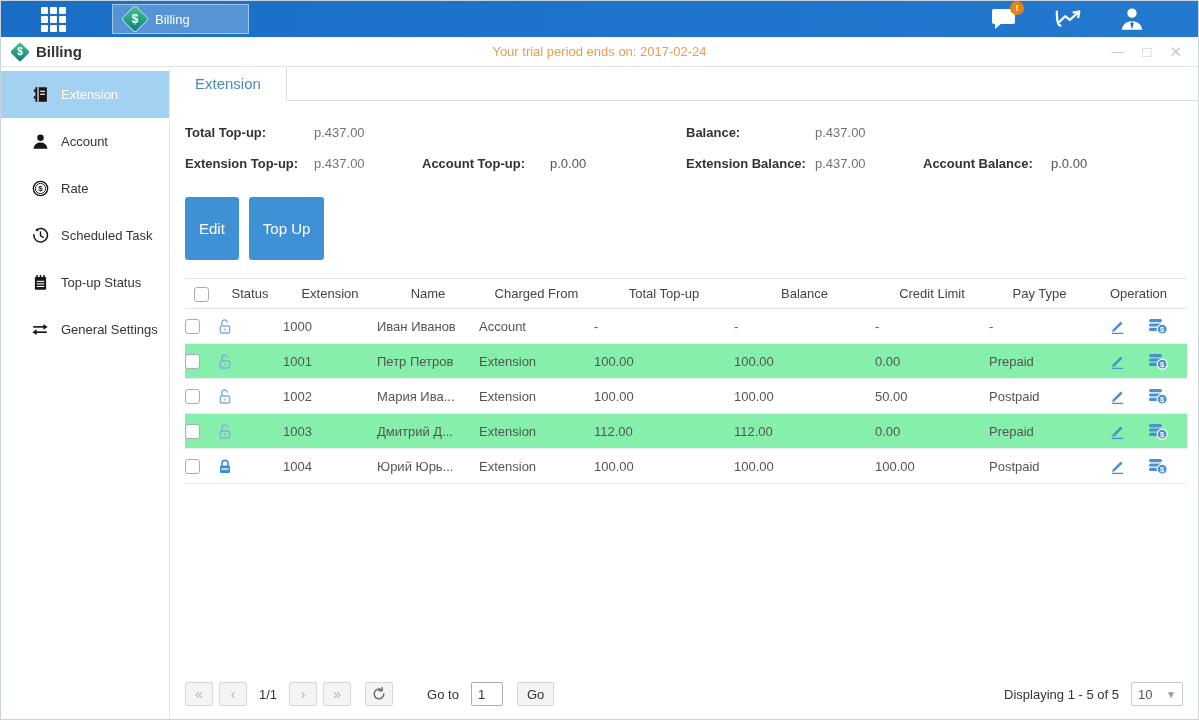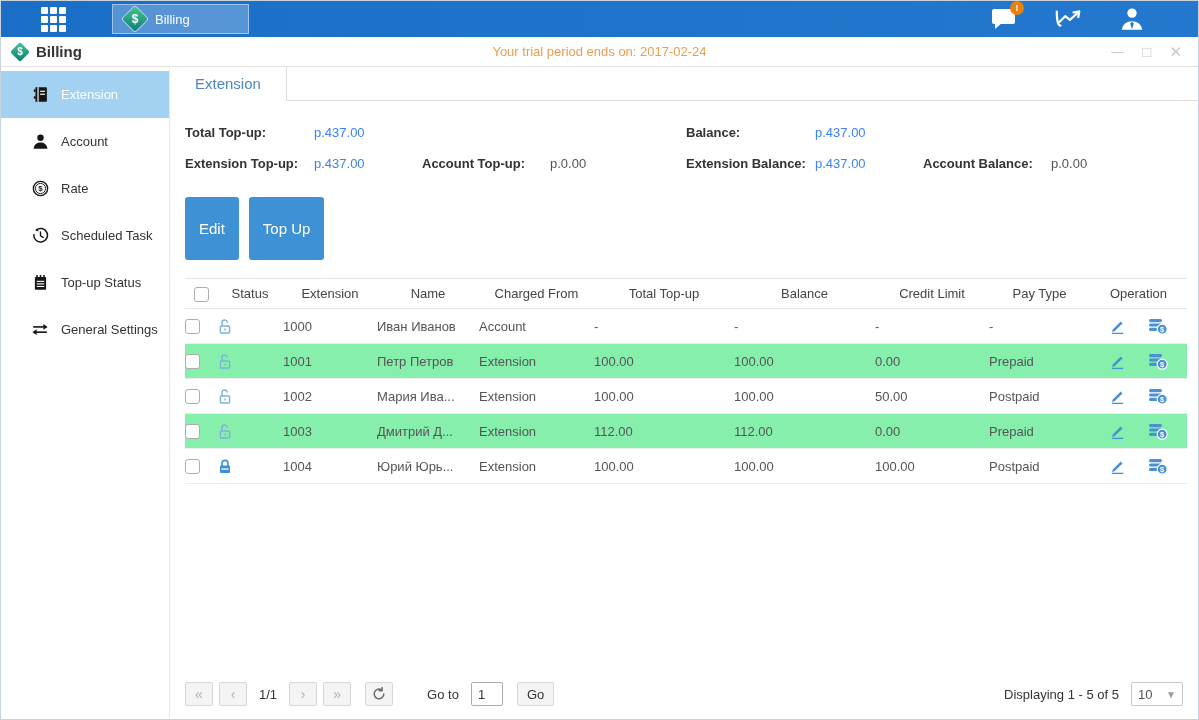--- a/index.html
+++ b/index.html
@@ -49,21 +49,21 @@
   .tab { padding:0 25px; display:flex; align-items:center; background:#fff; color:#4c87c5; font-size:15px;
          border-right:1px solid #ddd; margin-bottom:-1px; border-bottom:1px solid #fff; cursor:pointer; }
 
   .content { flex:1; display:flex; flex-direction:column; padding:12px 13px 0 8px; min-height:0; }
 
   
   .summary { display:flex; margin:4px 0 10px 7px;justify-content:space-between; }
   .sum-col { width:50%; }
   .sum-row { display:flex; align-items:center; height:31px; }
   .sl { font-weight:bold; color:#333; }
-  .sl.w1 { width:129px; } .sv.w1 { width:108px; color:#3b82f6; }
+  .sl.w1 { width:129px; } .sv.w1 { width:108px; color:#737373; }
   .sl.w2 { width:128px; } .sv.w2 { color:#555; }
 
   
   .actions { display:flex; gap:10px; margin:8px 0 18px 7px; }
   .btn-blue { background:#3e91d5; color:#fff; border:none; border-radius:3px; font-size:15px; padding:23px 14px; cursor:pointer; font-family:Liberation Sans, sans-serif; }
 
   
   table { border-collapse:collapse; table-layout:fixed; width:1002px; margin-left:7px; }
   th, td { font-weight:normal; color:#555; overflow:hidden; white-space:nowrap; }
   thead th { height:30px; border-top:1px solid #e6e6e6; border-bottom:1px solid #e6e6e6; color:#444; }

